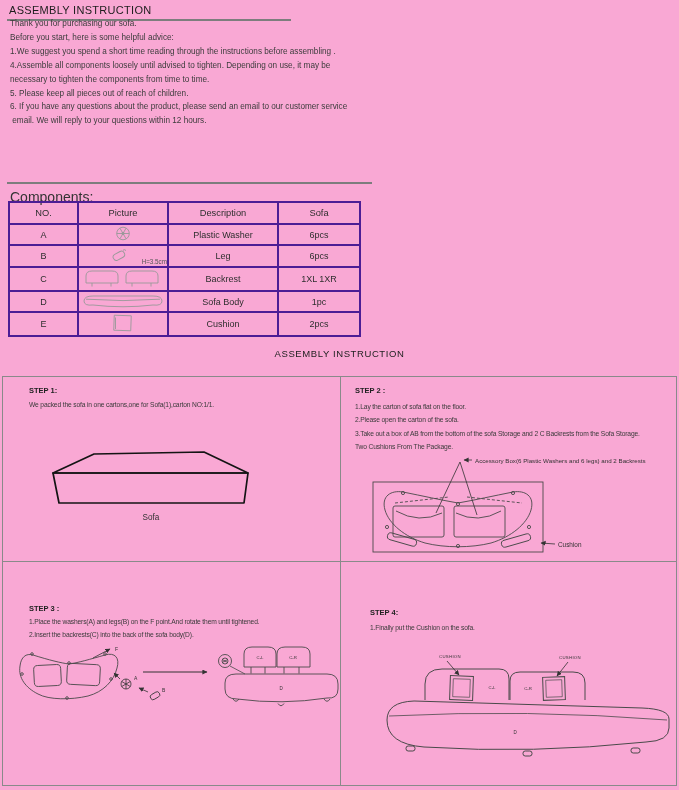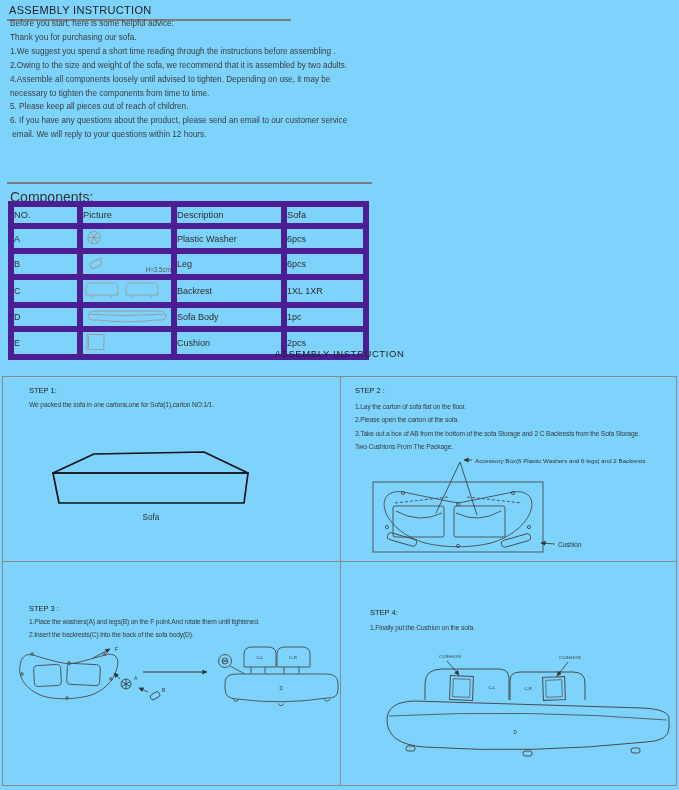--- a/index.html
+++ b/index.html
@@ -1,60 +1,59 @@
 <!DOCTYPE html>
 <html><head>
 <meta charset="utf-8">
 <style>
   *{margin:0;padding:0;box-sizing:border-box}
   html,body{background:#fff}
   body{width:679px;height:790px;font-family:"Liberation Sans","DejaVu Sans",sans-serif;color:#333}
-  .page{position:relative;width:679px;height:790px;background:#7dd3fc;overflow:hidden}
+  .page{position:relative;width:679px;height:790px;background:#f9a8d4;overflow:hidden}
   .abs{position:absolute}
   .page-title{left:9px;top:4px;font-size:11px;letter-spacing:.3px;color:#1d1d1d}
   .rule{height:2px;background:#7d7d7d}
   .rule1{left:7px;top:19px;width:284px}
   .rule2{left:7px;top:182px;width:365px}
   .intro{left:10px;top:17px;font-size:8.2px;line-height:13.9px;color:#3c3c3c}
   .intro div{white-space:pre}
   .components-label{left:10px;top:189px;font-size:14px;color:#333}
   table.comp{position:absolute;left:8px;top:201px;border-collapse:collapse;table-layout:fixed}
-  table.comp td,table.comp th{border:6px solid #4c1d95;text-align:left;vertical-align:middle;
+  table.comp td,table.comp th{border:2px solid #4c1d95;text-align:center;vertical-align:middle;
     font-weight:normal;color:#2e2e2e;height:21px;overflow:hidden}
   table.comp th{font-size:9.3px}
   table.comp td{font-size:9px}
   td.piccell{position:relative}
   .pic-note{position:absolute;right:0;bottom:1px;font-size:6.3px;color:#555;white-space:nowrap}
   .section-title{left:0;top:348px;width:679px;text-align:center;font-size:9.5px;letter-spacing:.6px;color:#222}
   .grid{left:2px;top:376px;width:675px;height:410px;border:1px solid #8a8a8a}
   .vdiv{position:absolute;left:337px;top:0;width:1px;height:100%;background:#8a8a8a}
   .hdiv{position:absolute;left:0;top:184px;width:100%;height:1px;background:#8a8a8a}
   .cell{position:absolute;overflow:hidden}
   .cell1{left:0;top:0;width:337px;height:184px}
   .cell2{left:338px;top:0;width:337px;height:184px}
   .cell3{left:0;top:185px;width:337px;height:225px}
   .cell4{left:349px;top:185px;width:337px;height:225px}
-  .step-title{font-size:7.5px;font-weight:normal;color:#222;white-space:nowrap}
+  .step-title{font-size:7.5px;font-weight:bold;color:#222;white-space:nowrap}
   .step-text{font-size:6.7px;letter-spacing:-.15px;line-height:13.4px;color:#3a3a3a;white-space:nowrap}
   .dsvg{position:absolute;left:0;top:0}
   svg text{fill:#333}
 </style>
 </head>
 <body>
 
 <div class="page">
 
   <div class="abs page-title">ASSEMBLY INSTRUCTION</div>
   <div class="abs rule rule1"></div>
 
   <div class="abs intro">
+    <div>Thank you for purchasing our sofa.</div>
     <div>Before you start, here is some helpful advice:</div>
-    <div>Thank you for purchasing our sofa.</div>
     <div>1.We suggest you spend a short time reading through the instructions before assembling .</div>
-    <div>2.Owing to the size and weight of the sofa, we recommend that it is assembled by two adults.</div>
     <div>4.Assemble all components loosely until advised to tighten. Depending on use, it may be</div>
     <div>necessary to tighten the components from time to time.</div>
     <div>5. Please keep all pieces out of reach of children.</div>
     <div>6. If you have any questions about the product, please send an email to our customer service</div>
     <div> email. We will reply to your questions within 12 hours.</div>
   </div>
   <div class="abs rule rule2"></div>
 
   <div class="abs components-label">Components:</div>
   <table class="comp">

